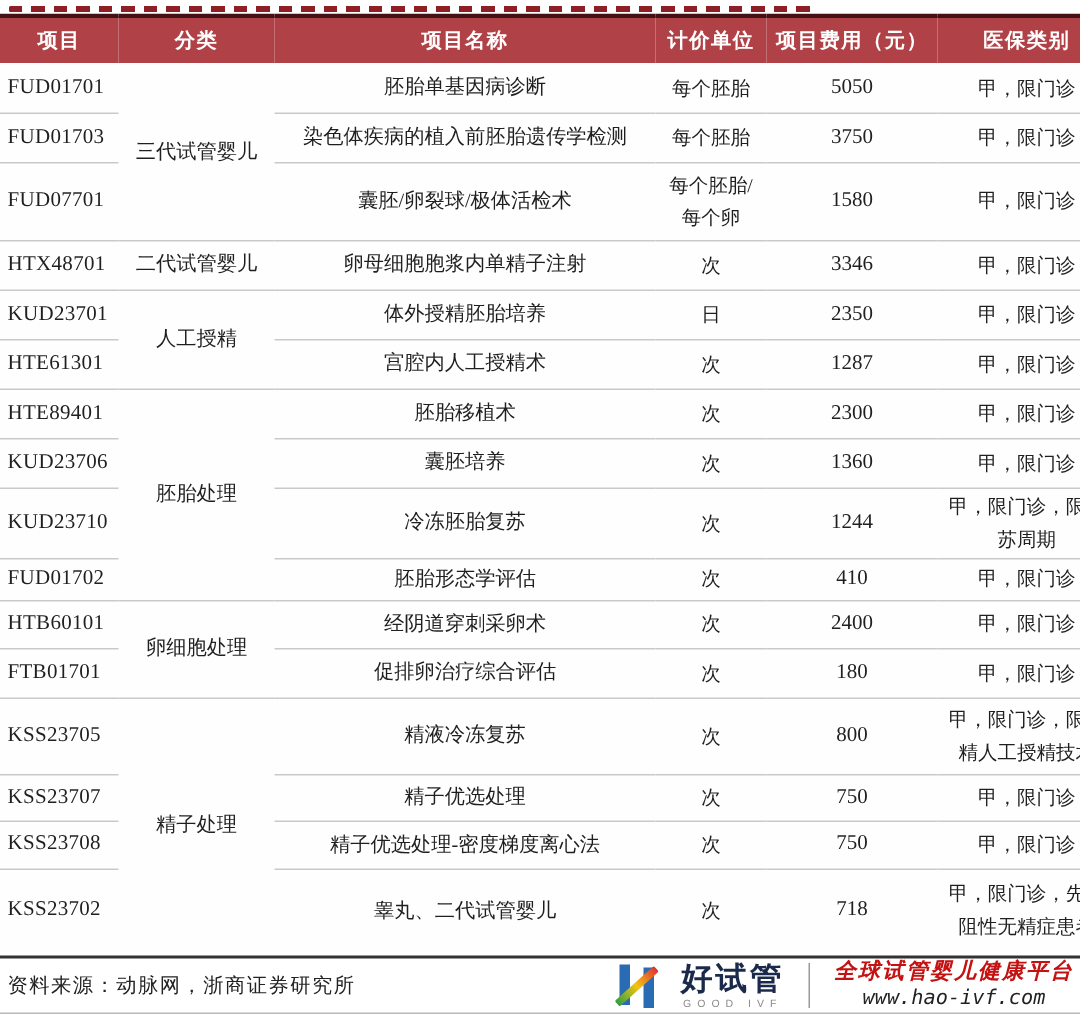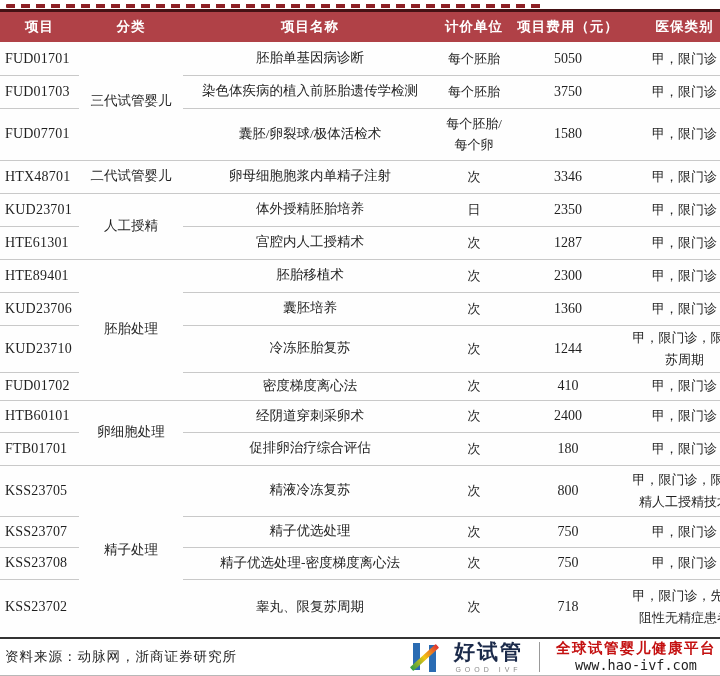--- a/index.html
+++ b/index.html
@@ -42,21 +42,21 @@
   .logo-icon .b2{left:18px;top:4px;height:27px;}
   .logo-icon .slash{
     position:absolute;left:-4px;top:14px;width:35px;height:5px;
     background:linear-gradient(90deg,#2f9e44,#f2c511,#e03131);
     transform:rotate(-42deg);border-radius:1px;
   }
   .logo-text{display:flex;flex-direction:column;align-items:center;line-height:1;}
   .brand-name{font-size:21px;font-weight:bold;color:#1b2a4a;letter-spacing:2px;}
   .brand-sub{font-size:7px;color:#8a8a8a;letter-spacing:4px;margin-top:3px;font-family:"Liberation Sans","DejaVu Sans",sans-serif;}
   .logo-divider{width:1px;height:30px;background:#999;flex:none;}
-  .brand-right{display:flex;flex-direction:column;align-items:center;line-height:1.15;}
+  .brand-right{display:flex;flex-direction:column;align-items:center;line-height:1.15;font-style:italic;}
   .tagline{font-size:14.5px;font-weight:bold;color:#c41111;letter-spacing:1.5px;}
   .url{font-size:13.5px;color:#222;font-family:"DejaVu Sans Mono","Liberation Mono",monospace;margin-top:1px;text-align:right;}
 </style>
 </head>
 <body>
 
 <div class="page">
 
   <div class="title-crop">
     <div class="title-marks"></div>
@@ -137,21 +137,21 @@
           </tr>
           <tr style="height: 47px;">
             <td class="code">KUD23710</td>
             <td class="name">冷冻胚胎复苏</td>
             <td class="unit">次</td>
             <td class="fee">1244</td>
             <td class="ins">甲，限门诊，限复苏周期</td>
           </tr>
           <tr style="height: 28px;">
             <td class="code">FUD01702</td>
-            <td class="name">密度梯度离心法</td>
+            <td class="name">胚胎形态学评估</td>
             <td class="unit">次</td>
             <td class="fee">410</td>
             <td class="ins">甲，限门诊</td>
           </tr>
           <tr style="height: 32px;">
             <td class="code">HTB60101</td>
             <td class="cat" rowspan="2">卵细胞处理</td>
             <td class="name">经阴道穿刺采卵术</td>
             <td class="unit">次</td>
             <td class="fee">2400</td>
@@ -181,21 +181,21 @@
           </tr>
           <tr style="height: 32px;">
             <td class="code">KSS23708</td>
             <td class="name">精子优选处理-密度梯度离心法</td>
             <td class="unit">次</td>
             <td class="fee">750</td>
             <td class="ins">甲，限门诊</td>
           </tr>
           <tr style="height: 55px;">
             <td class="code">KSS23702</td>
-            <td class="name">睾丸、限复苏周期</td>
+            <td class="name">睾丸、二代试管婴儿</td>
             <td class="unit">次</td>
             <td class="fee">718</td>
             <td class="ins">甲，限门诊，先梗阻性无精症患者</td>
           </tr>
         </tbody>
     </table>
   </div>
 
   <div class="footer">
     <div class="source">资料来源：动脉网，浙商证券研究所</div>

